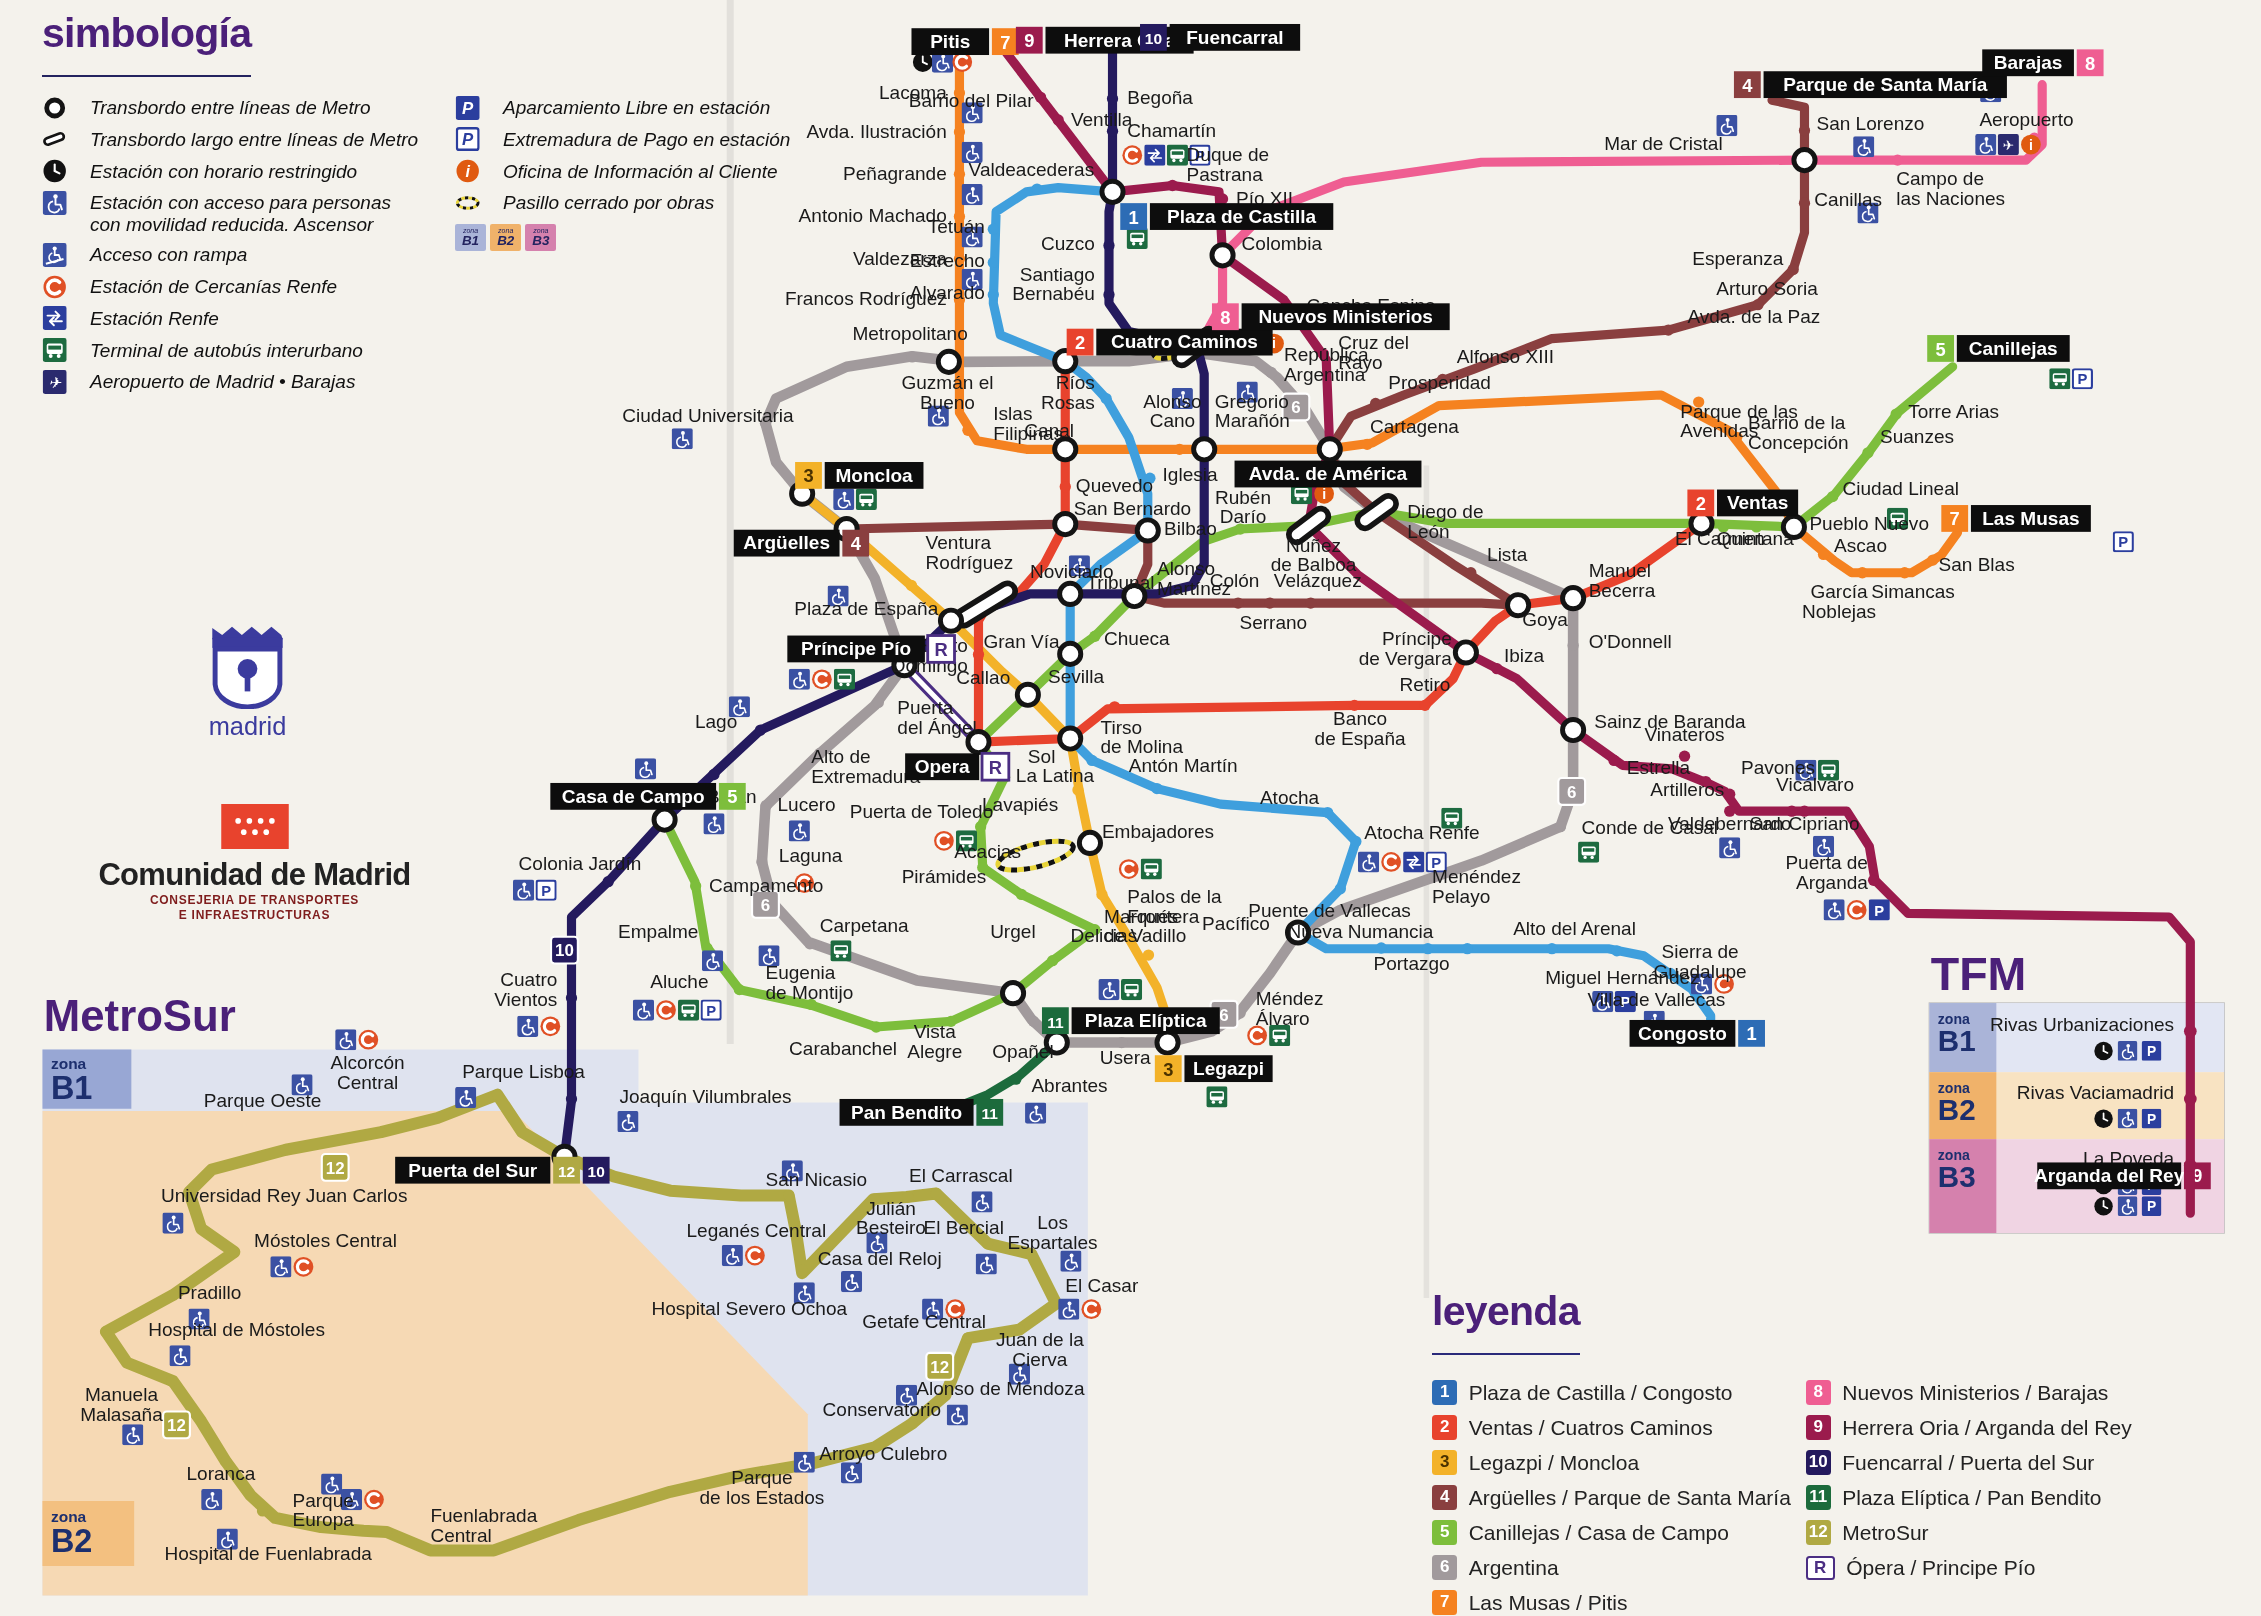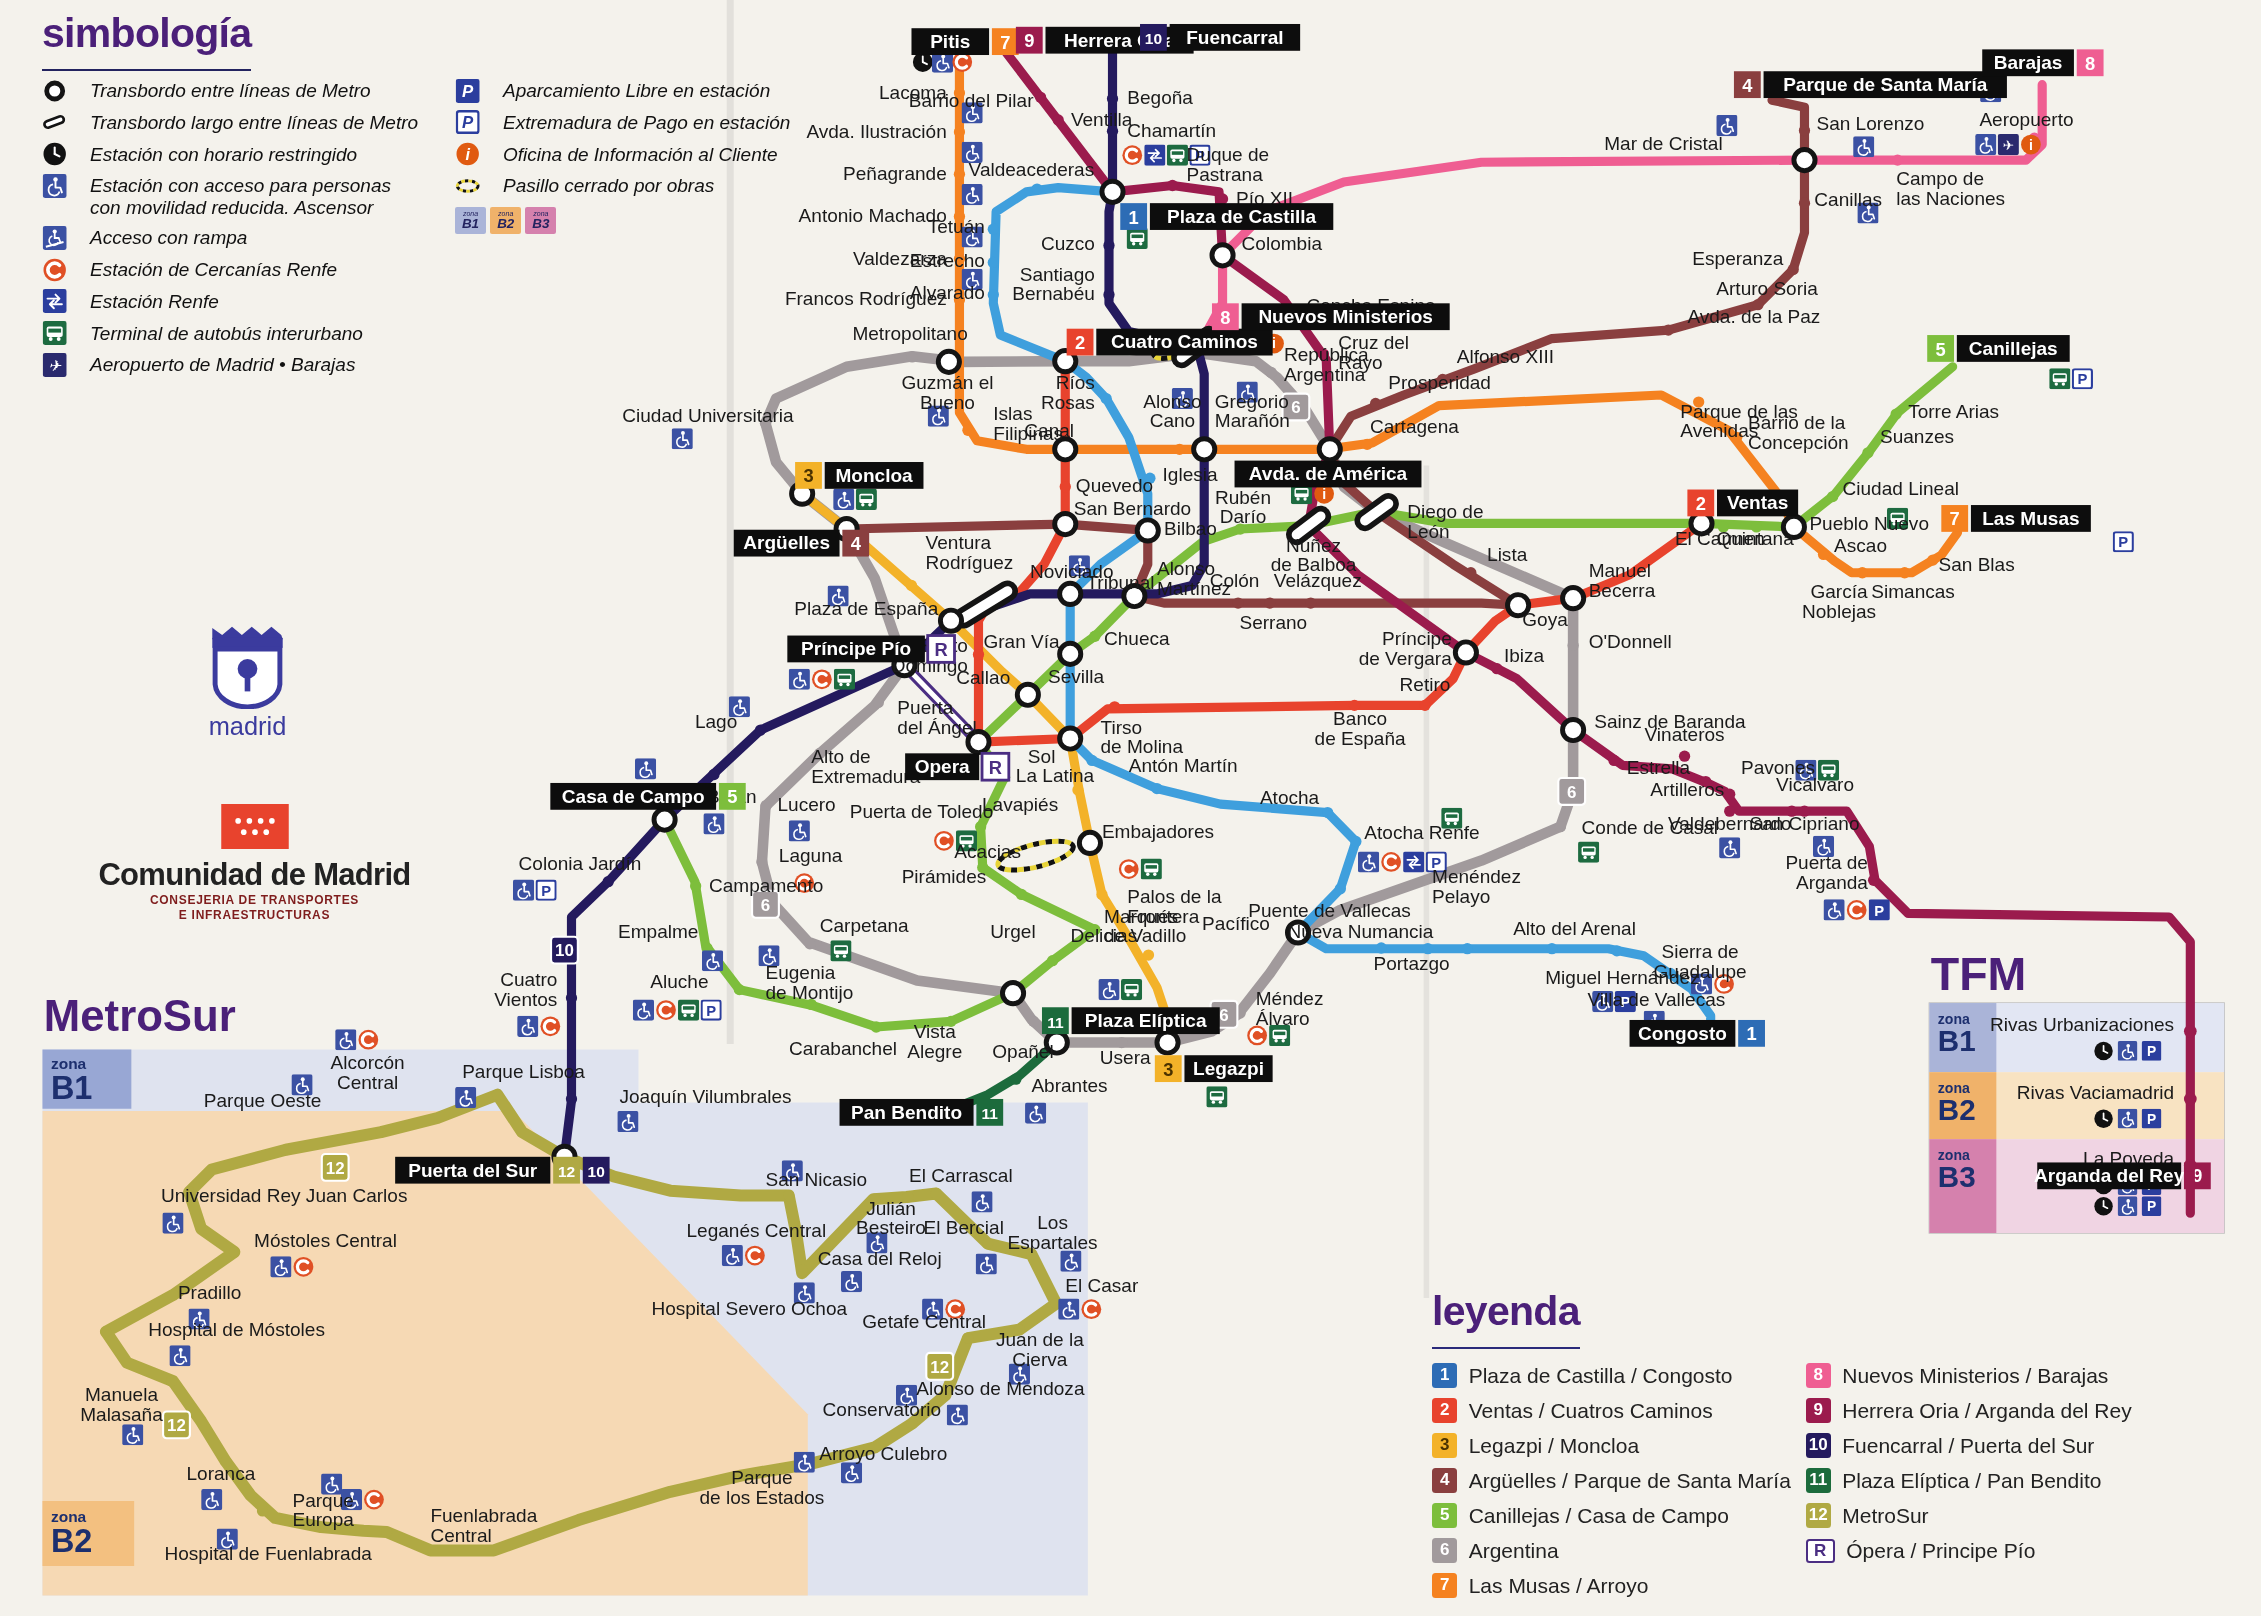--- a/index.html
+++ b/index.html
@@ -1,20 +1,20 @@
 <!DOCTYPE html>
 <html style="font-size:11.3px"><head>
 <meta charset="utf-8">
 <style>
   html,body{margin:0;padding:0;}
   body{width:2261px;height:1616px;background:#f4f2ec;font-family:"Liberation Sans",sans-serif;position:relative;overflow:hidden;}
   .canvas{position:absolute;left:0;top:0;width:2261px;height:1616px;}
   svg text{font-family:"Liberation Sans",sans-serif;}
   .panel{position:absolute;z-index:5;}
-  .sym-title,.ley-title{font-size:41px;font-weight:bold;color:#4b2079;letter-spacing:-0.7px;display:inline-block;border-bottom:2.8px solid #23235f;padding-bottom:12px;margin:0 0 9px 0;}
+  .sym-title,.ley-title{font-size:41px;font-weight:bold;color:#4b2079;letter-spacing:-0.7px;display:inline-block;border-bottom:2.8px solid #23235f;padding-bottom:18px;margin:0 0 20px 0;}
   .sym-row{display:flex;align-items:flex-start;margin-bottom:9.2px;font-size:19px;color:#111;line-height:1.12;}
   .sym-row .ic{flex:0 0 25.4px;margin-right:11.3px;margin-top:-1.4px;}
   .cols{display:flex;font-style:italic;}
   .col-l{width:413px;}
   .col-r{width:437px;padding-top:0px;}
   .ley-grid{display:flex;}
   .ley-col{display:flex;flex-direction:column;}
   .ley-row{display:flex;align-items:center;height:35px;font-size:21px;color:#222;}
   .badge{width:25.4px;height:25.4px;border-radius:3.5px;color:#fff;font-weight:bold;font-size:17px;display:flex;align-items:center;justify-content:center;margin-right:11.3px;flex:0 0 25.4px;}
   .logoblk{position:absolute;z-index:5;text-align:center;}
@@ -916,21 +916,21 @@
           <div class="ley-row">
             <span class="badge" style="background: rgb(125, 190, 60);">5</span>
             <span>Canillejas / Casa de Campo</span>
           </div>
           <div class="ley-row">
             <span class="badge" style="background: rgb(161, 154, 156);">6</span>
             <span>Argentina</span>
           </div>
           <div class="ley-row">
             <span class="badge" style="background: rgb(245, 130, 32);">7</span>
-            <span>Las Musas / Arroyo</span>
+            <span>Las Musas / Pitis</span>
           </div>
         </div>
       <div class="ley-col" id="ley-col2" style="width:452px;">
           <div class="ley-row">
             <span class="badge" style="background: rgb(239, 94, 146);">8</span>
             <span>Nuevos Ministerios / Barajas</span>
           </div>
           <div class="ley-row">
             <span class="badge" style="background: rgb(155, 27, 77);">9</span>
             <span>Herrera Oria / Arganda del Rey</span>

